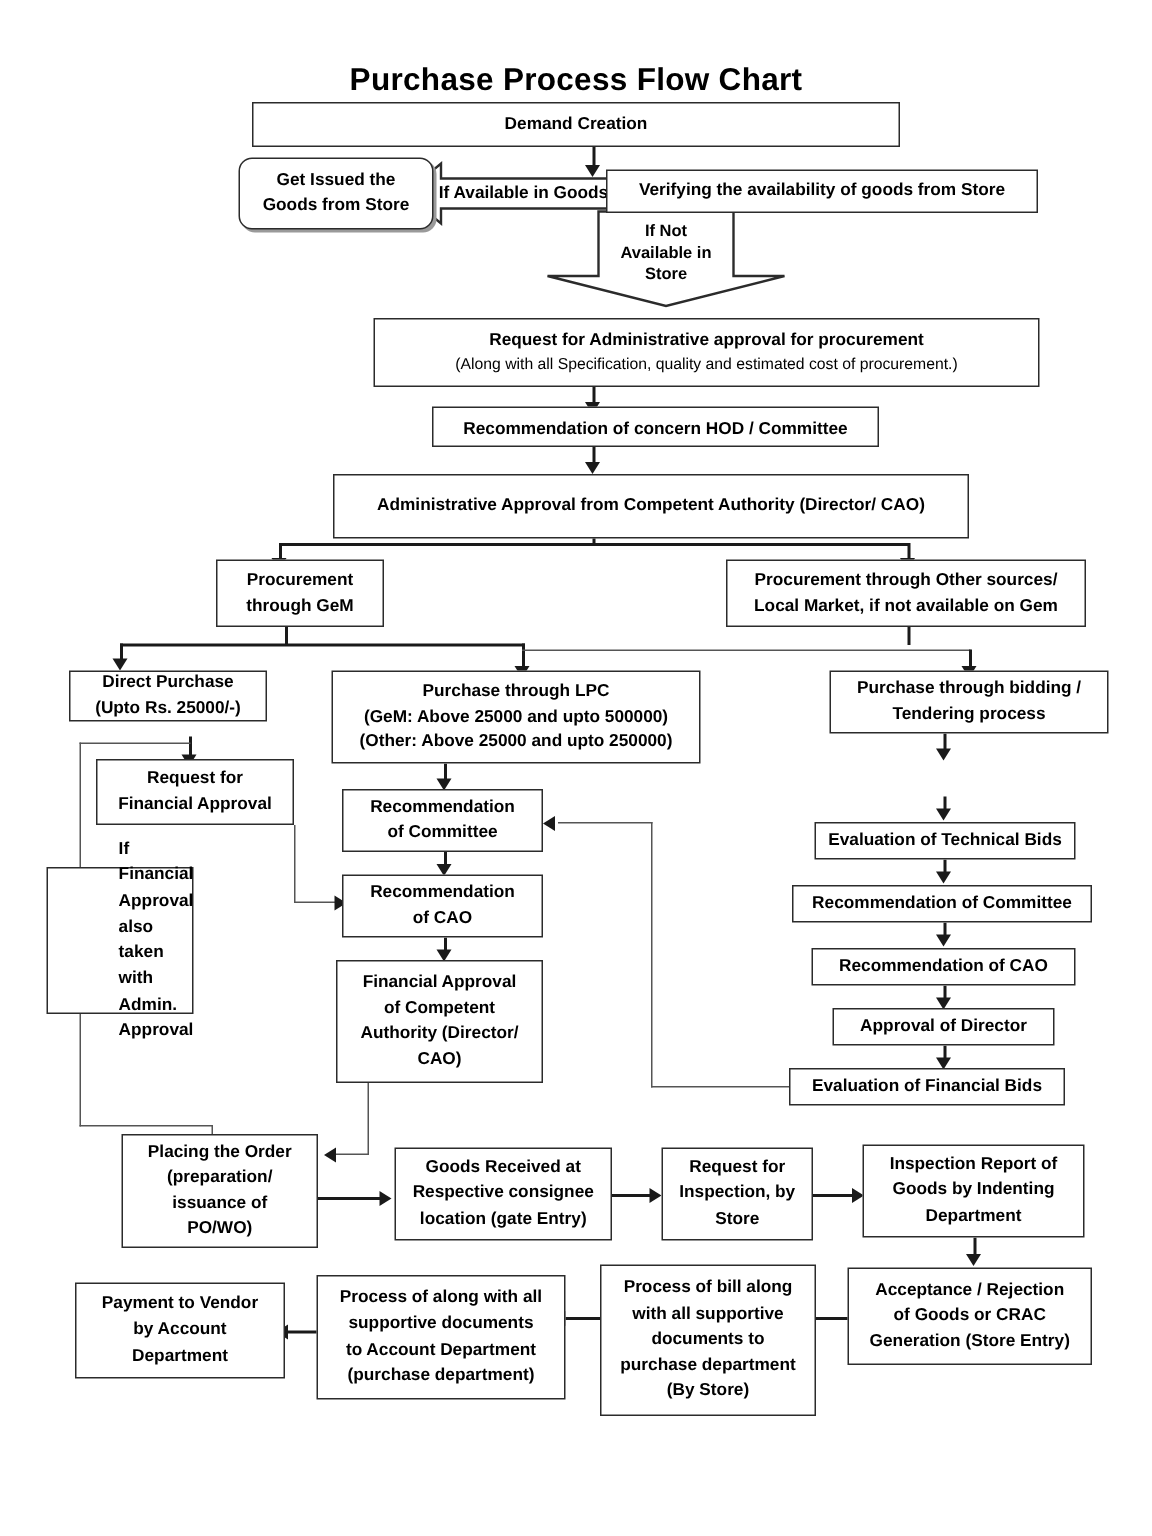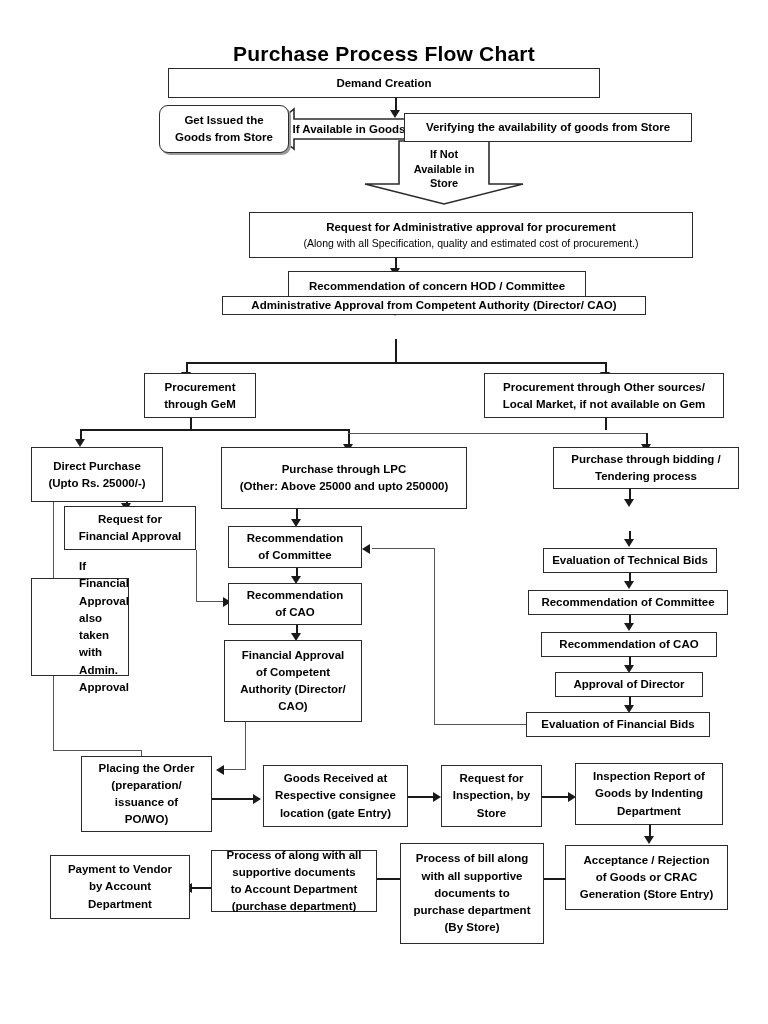--- a/index.html
+++ b/index.html
@@ -120,21 +120,21 @@
   <div class="ln lnv" style="left:395px; top:258px; height:12px;"></div>
   <div class="ar ar-d" style="left:390px; top:268px;"></div>
 
   <div class="box" style="left:288px; top:271px; width:298px; height:27px;align-items:flex-end;">
     <span class="txt">Recommendation of concern HOD / Committee</span>
   </div>
 
   <div class="ln lnv" style="left:395px; top:298px; height:12px;"></div>
   <div class="ar ar-d" style="left:390px; top:308px;"></div>
 
-  <div class="box" style="left:222px; top:296px; width:424px; height:19px;">
+  <div class="box" style="left:222px; top:316px; width:424px; height:43px;">
     <span class="txt">Administrative Approval from Competent Authority (Director/ CAO)</span>
   </div>
 
   <div class="ln lnv" style="left:395px; top:339px; height:24px;"></div>
   <div class="ln lnh" style="left:186px; top:362px; width:420px;"></div>
   <div class="ln lnv" style="left:186px; top:362px; height:12px;"></div>
   <div class="ar ar-d" style="left:181px; top:372px;"></div>
   <div class="ln lnv" style="left:605px; top:362px; height:12px;"></div>
   <div class="ar ar-d" style="left:600px; top:372px;"></div>
 
@@ -153,27 +153,28 @@
   <div class="ln lnv" style="left:80px; top:429px; height:12px;"></div>
   <div class="ar ar-d" style="left:75px; top:439px;"></div>
   <div class="ln lnv" style="left:348px; top:429px; height:17px;"></div>
   <div class="ar ar-d" style="left:343px; top:444px;"></div>
 
   <div class="ln lnv" style="left:605px; top:418px; height:12px;"></div>
   <div class="ln lnh thin" style="left:348px; top:433px; width:299px;"></div>
   <div class="ln lnv" style="left:646px; top:433px; height:13px;"></div>
   <div class="ar ar-d" style="left:641px; top:444px;"></div>
 
-  <div class="box" style="left:31px; top:447px; width:132px; height:55px;text-align:center;">
+  <div class="box" style="left:46px; top:447px; width:132px; height:34px;text-align:center;">
     <span class="txt twoline">Direct Purchase
 (Upto Rs. 25000/-)</span>
   </div>
 
   <div class="box" style="left:221px; top:447px; width:246px; height:62px; flex-direction:column; justify-content:center;">
     <span class="txt">Purchase through LPC</span>
+    <span class="txt">(GeM: Above 25000 and upto 500000)</span>
     <span class="txt">(Other: Above 25000 and upto 250000)</span>
   </div>
 
   <div class="box" style="left:553px; top:447px; width:186px; height:42px;">
     <span class="txt twoline">Purchase through bidding /
 Tendering process</span>
   </div>
 
   <div class="ln lnv" style="left:126px; top:491px; height:14px;"></div>
   <div class="ar ar-d" style="left:121px; top:503px;"></div>
@@ -327,21 +328,21 @@
     <span class="txt" style="line-height:1.5;">Process of bill along
 with all supportive
 documents to
 purchase department
 (By Store)</span>
   </div>
 
   <div class="ln lnh" style="left:376px; top:878px; width:26px;"></div>
   <div class="ar ar-l" style="left:369px; top:874px;"></div>
 
-  <div class="box" style="left:211px; top:850px; width:166px; height:62px;">
+  <div class="box" style="left:211px; top:850px; width:166px; height:83px;">
     <span class="txt" style="line-height:1.5;">Process of along with all
 supportive documents
 to Account Department
 (purchase department)</span>
   </div>
 
   <div class="ln lnh" style="left:191px; top:887px; width:22px;"></div>
   <div class="ar ar-l" style="left:184px; top:883px;"></div>
 
   <div class="box" style="left:50px; top:855px; width:140px; height:64px;">

